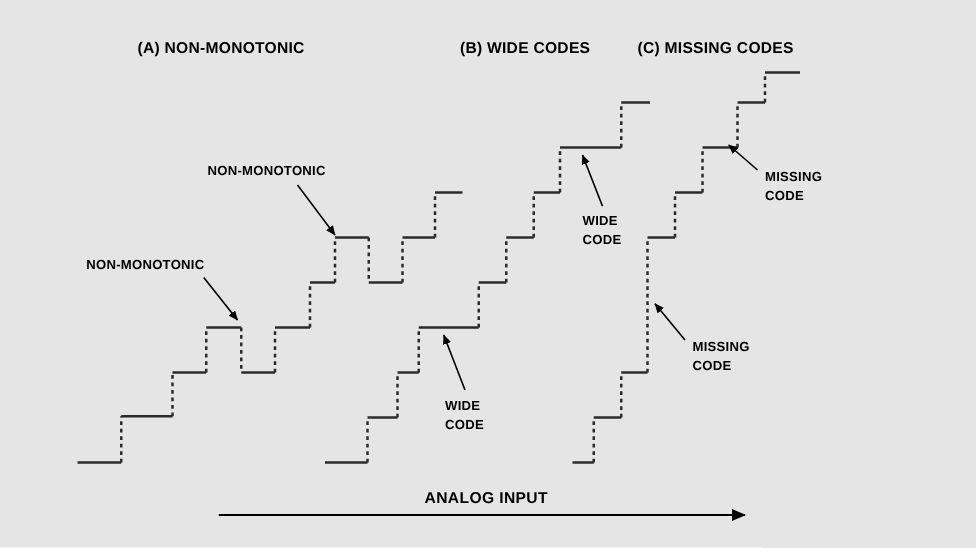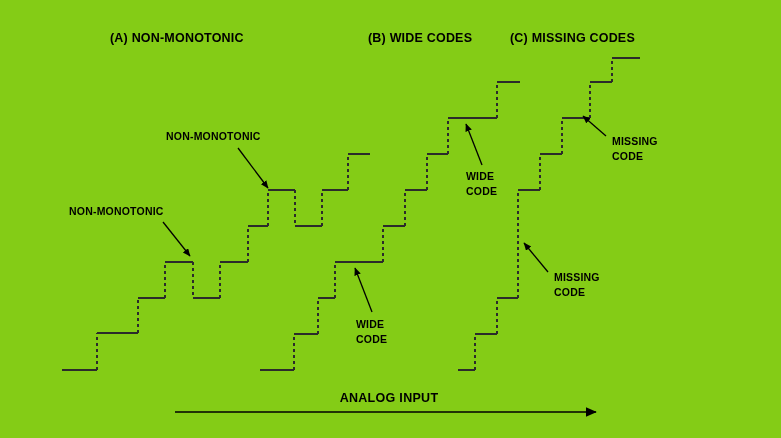--- a/index.html
+++ b/index.html
@@ -7,21 +7,21 @@
     padding: 0;
     background: #ffffff;
   }
   body {
     font-family: "Liberation Sans", sans-serif;
   }
   #diagram-root {
     position: relative;
     width: 781px;
     height: 438px;
-    background: #84cc16;
+    background: #e5e5e5;
     overflow: hidden;
   }
   #diagram-svg {
     position: absolute;
     left: 0;
     top: 0;
     width: 781px;
     height: 438px;
   }
   .panel-title {

